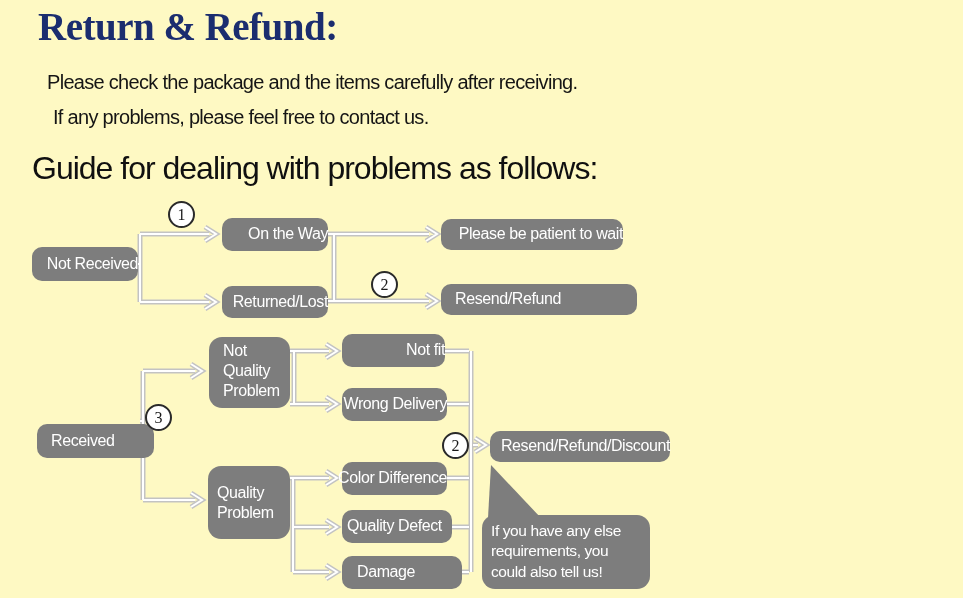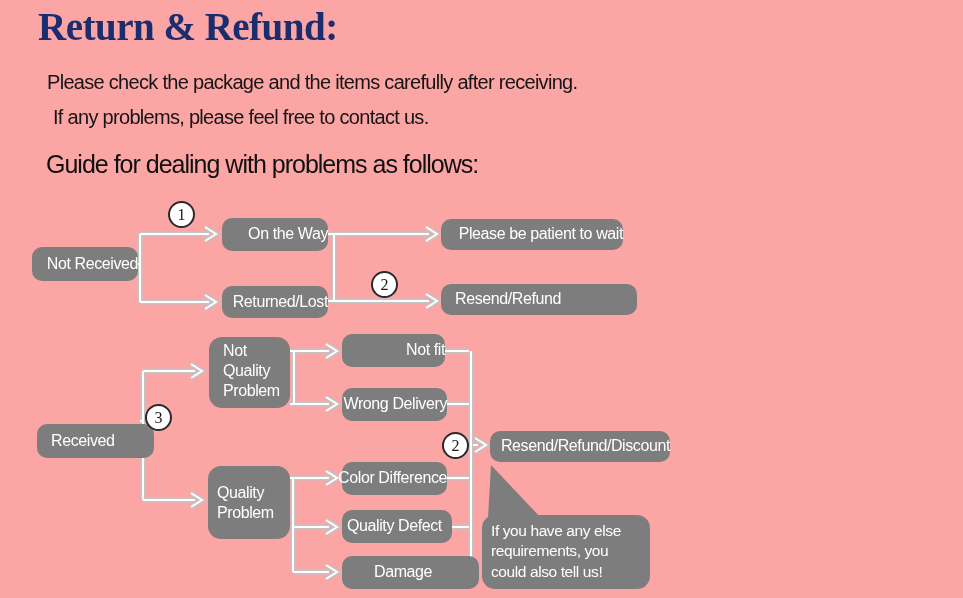--- a/index.html
+++ b/index.html
@@ -4,29 +4,29 @@
 <style>
   :root{
     --title-color:#1b2d6f;
     --box-bg:#7d7d7d;
     --box-text:#ffffff;
     --line:#c3c3c3;
     --circle:#2a2a2a;
     --body-text:#141414;
   }
   html,body{margin:0;padding:0;background:#fff;}
-  #page{position:relative;width:963px;height:598px;background:#fca5a5;overflow:hidden;
+  #page{position:relative;width:963px;height:598px;background:#fef9c3;overflow:hidden;
         font-family:"Liberation Sans",sans-serif;color:var(--body-text);}
   .abs{position:absolute;}
   #title{left:38px;top:4px;font-family:"Liberation Serif",serif;font-weight:bold;
          font-size:39px;color:var(--title-color);letter-spacing:-0.5px;}
   .intro{font-size:20px;letter-spacing:-0.7px;color:#151515;}
   #intro1{left:47px;top:71px;}
   #intro2{left:53px;top:106px;}
-  #guide{left:46px;top:150px;font-size:25px;letter-spacing:-1px;color:#101010;}
+  #guide{left:32px;top:150px;font-size:32px;letter-spacing:-1px;color:#101010;}
   #wires{left:0;top:0;width:963px;height:598px;pointer-events:none;}
   .co{fill:none;stroke:var(--line);stroke-width:5;}
   .ci{fill:none;stroke:#ffffff;stroke-width:2;}
   .tail{fill:var(--box-bg);}
   .node{position:absolute;background:var(--box-bg);color:var(--box-text);
         border-radius:10px;display:flex;align-items:center;justify-content:flex-end;
         font-size:16px;letter-spacing:-0.4px;white-space:nowrap;line-height:1.15;}
   .node.left{justify-content:flex-start;padding-left:14px;}
   .node.wrap{white-space:normal;line-height:1.25;border-radius:13px;}
   .node.topalign{align-items:flex-start;padding-top:4px;}
@@ -116,21 +116,21 @@
     </div>
   <div class="node" style="left:342px;top:388px;width:105px;height:33px;">
       <span>Wrong Delivery</span>
     </div>
   <div class="node" style="left:342px;top:462px;width:105px;height:33px;">
       <span>Color Difference</span>
     </div>
   <div class="node left" style="left:342px;top:510px;width:105px;height:33px;padding-left:5px;">
       <span>Quality Defect</span>
     </div>
-  <div class="node left" style="left:342px;top:556px;width:105px;height:33px;padding-left:32px;">
+  <div class="node left" style="left:342px;top:556px;width:105px;height:33px;padding-left:15px;">
       <span>Damage</span>
     </div>
   <div class="node" style="left:490px;top:431px;width:180px;height:31px;">
       <span>Resend/Refund/Discount</span>
     </div>
 
   <div class="circle" style="left:168px;top:201px;">
       <span>1</span>
     </div>
   <div class="circle" style="left:371px;top:271px;">

